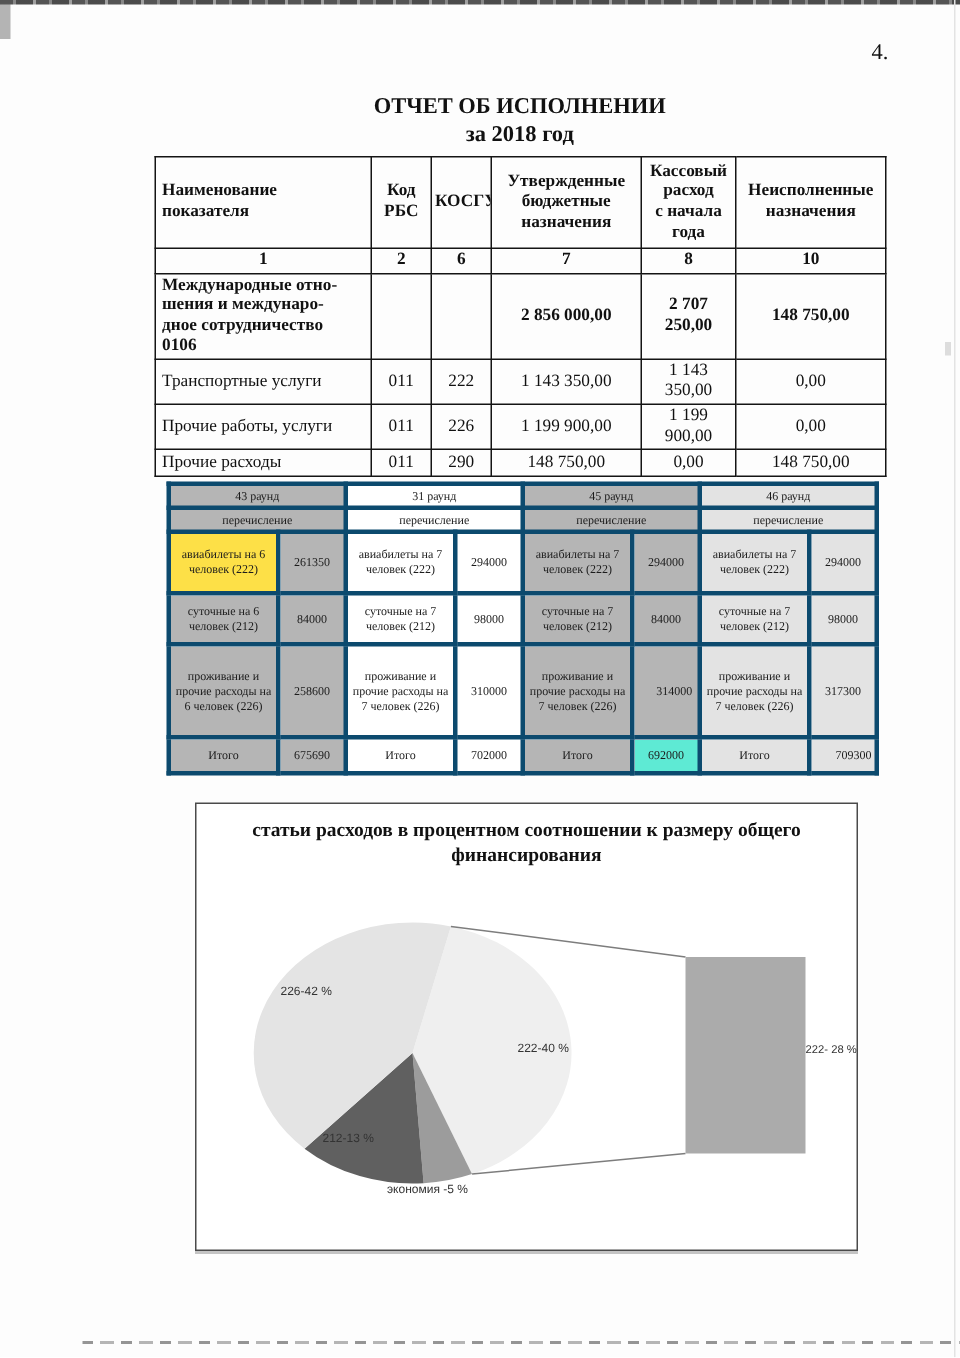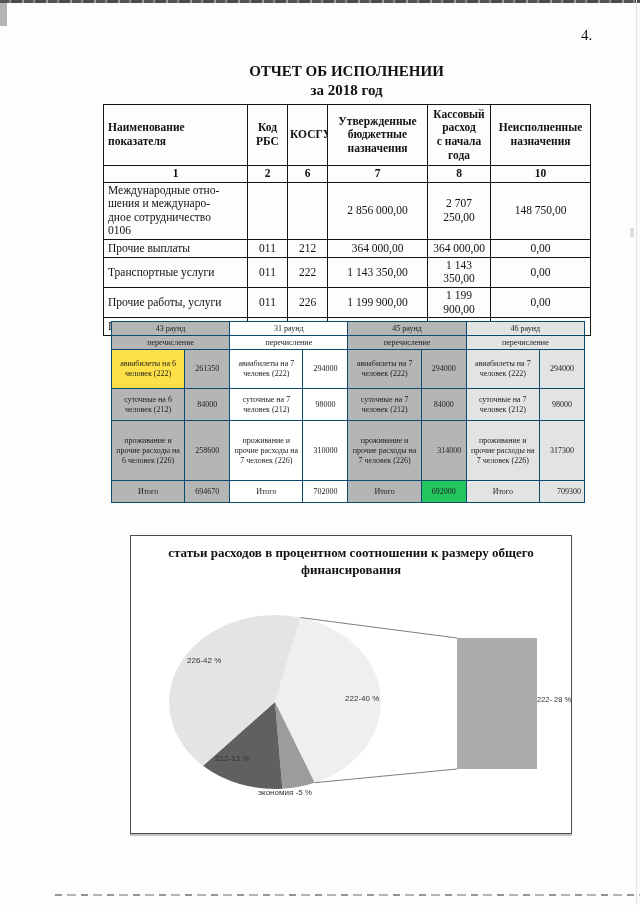--- a/index.html
+++ b/index.html
@@ -23,30 +23,30 @@
 
   
   table{border-collapse:collapse;}
   .budget-table{position:absolute;top:104px;left:103px;width:487px;table-layout:fixed;
     font-size:11.5px;line-height:1.18;}
   .budget-table td,.budget-table th{border:1.4px solid #141414;padding:1px 2px;vertical-align:middle;overflow:hidden;}
   .budget-table th{font-weight:bold;text-align:center;white-space:pre-line;}
   .budget-table .hdr th{height:58px;}
   .budget-table .hdr th:first-child{text-align:left;padding-left:4px;}
   .budget-table .nums td{height:13px;text-align:center;font-weight:bold;}
-  .budget-table .section td{height:52px;font-weight:normal;}
+  .budget-table .section td{height:52px;font-weight:bold;}
   .budget-table .section .name{white-space:pre-line;padding-left:4px;}
   .budget-table .drow td{height:15px;}
   .budget-table .name{text-align:left;padding-left:4px;}
   .budget-table .num{text-align:center;}
 
   
   .rounds-table{position:absolute;top:321px;left:111px;width:474px;table-layout:fixed;
     font-size:8px;line-height:1.25;color:#1c1c1c;}
-  .rounds-table td,.rounds-table th{border:1px solid #0c4a6e;padding:1px 2px;vertical-align:middle;overflow:hidden;}
+  .rounds-table td,.rounds-table th{border:3px solid #0c4a6e;padding:1px 2px;vertical-align:middle;overflow:hidden;}
   .rounds-table th{font-weight:normal;text-align:center;}
   .rounds-table .r-title{height:11px;}
   .rounds-table .r-sub{height:11px;}
   .rounds-table .r-colhdr td{height:26px;}
   .rounds-table .type-h{text-align:left;}
   .rounds-table .item-label{text-align:center;}
   .rounds-table .item-sum{text-align:center;}
   .rounds-table .r1 td{height:36px;}
   .rounds-table .r2 td{height:29px;}
   .rounds-table .r3 td{height:57px;}
@@ -123,28 +123,20 @@
 шения и междунаро-
 дное сотрудничество
 0106</td>
       <td class="num"></td>
       <td class="num"></td>
       <td class="num">2 856 000,00</td>
       <td class="num">2 707 250,00</td>
       <td class="num">148 750,00</td>
     </tr>
     <tr class="drow">
-      <td class="name">Прочие выплаты</td>
-      <td class="num">011</td>
-      <td class="num">212</td>
-      <td class="num">364 000,00</td>
-      <td class="num">364 000,00</td>
-      <td class="num">0,00</td>
-    </tr>
-    <tr class="drow">
       <td class="name">Транспортные услуги</td>
       <td class="num">011</td>
       <td class="num">222</td>
       <td class="num">1 143 350,00</td>
       <td class="num">1 143 350,00</td>
       <td class="num">0,00</td>
     </tr>
     <tr class="drow">
       <td class="name">Прочие работы, услуги</td>
       <td class="num">011</td>
@@ -213,25 +205,25 @@
       <td class="item-sum" style="background: rgb(181, 181, 181);">258600</td>
       <td class="item-label" style="background: rgb(255, 255, 255);">проживание и прочие расходы на 7 человек (226)</td>
       <td class="item-sum" style="background: rgb(255, 255, 255);">310000</td>
       <td class="item-label" style="background: rgb(181, 181, 181);">проживание и прочие расходы на 7 человек (226)</td>
       <td class="item-sum" style="background: rgb(181, 181, 181); padding-left: 13px;">314000</td>
       <td class="item-label" style="background: rgb(227, 227, 227);">проживание и прочие расходы на 7 человек (226)</td>
       <td class="item-sum" style="background: rgb(227, 227, 227);">317300</td>
     </tr>
     <tr class="r-total">
       <td style="background: rgb(181, 181, 181);">Итого</td>
-      <td style="background: rgb(181, 181, 181);">694670</td>
+      <td style="background: rgb(181, 181, 181);">675690</td>
       <td style="background: rgb(255, 255, 255);">Итого</td>
       <td style="background: rgb(255, 255, 255);">702000</td>
       <td style="background: rgb(181, 181, 181);">Итого</td>
-      <td style="background: #22c55e;">692000</td>
+      <td style="background: #5eead4;">692000</td>
       <td style="background: rgb(227, 227, 227);">Итого</td>
       <td style="background: rgb(227, 227, 227); padding-left: 16px;">709300</td>
     </tr>
   </tbody>
     </table>
 
   <div class="chart-frame">
     <svg id="pie-svg" width="440" height="297" viewBox="0 0 440 297">
         <path d="M 144 166 L 169.6 81.6 A 106 87 0 0 1 183.7 246.7 Z" fill="#efefef"></path>
         <path d="M 144 166 L 183.7 246.7 A 106 87 0 0 1 151.4 252.8 Z" fill="#9c9c9c"></path>

